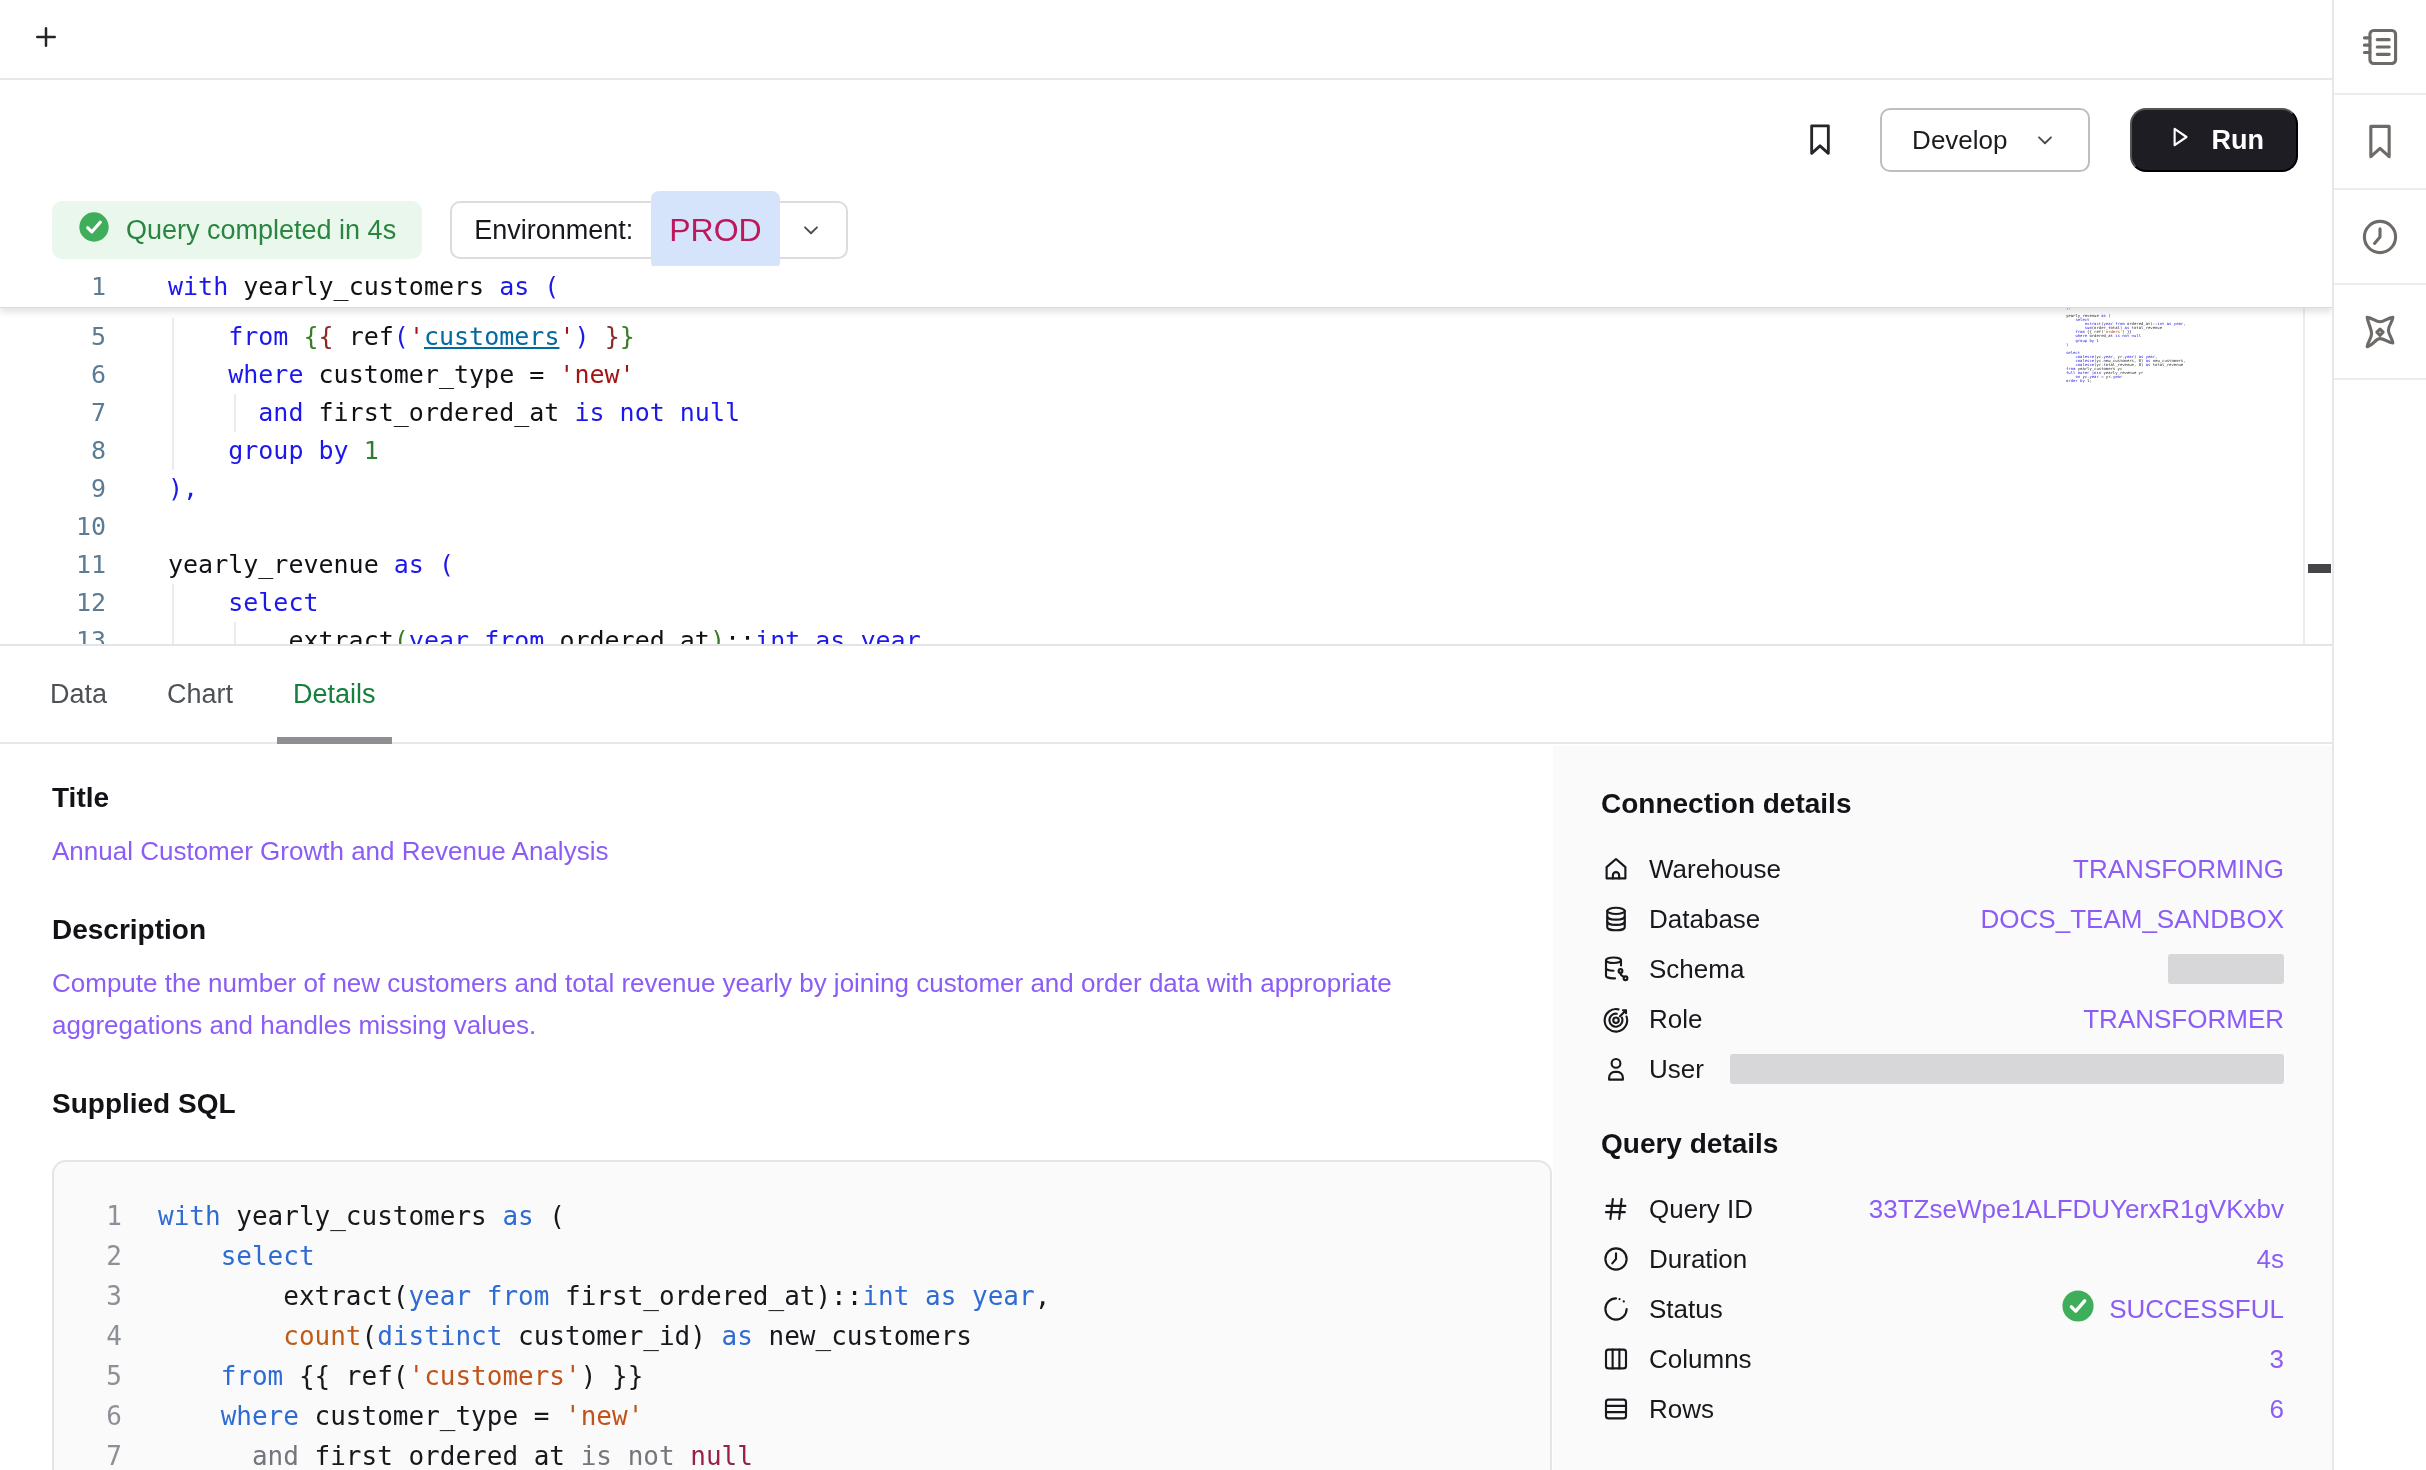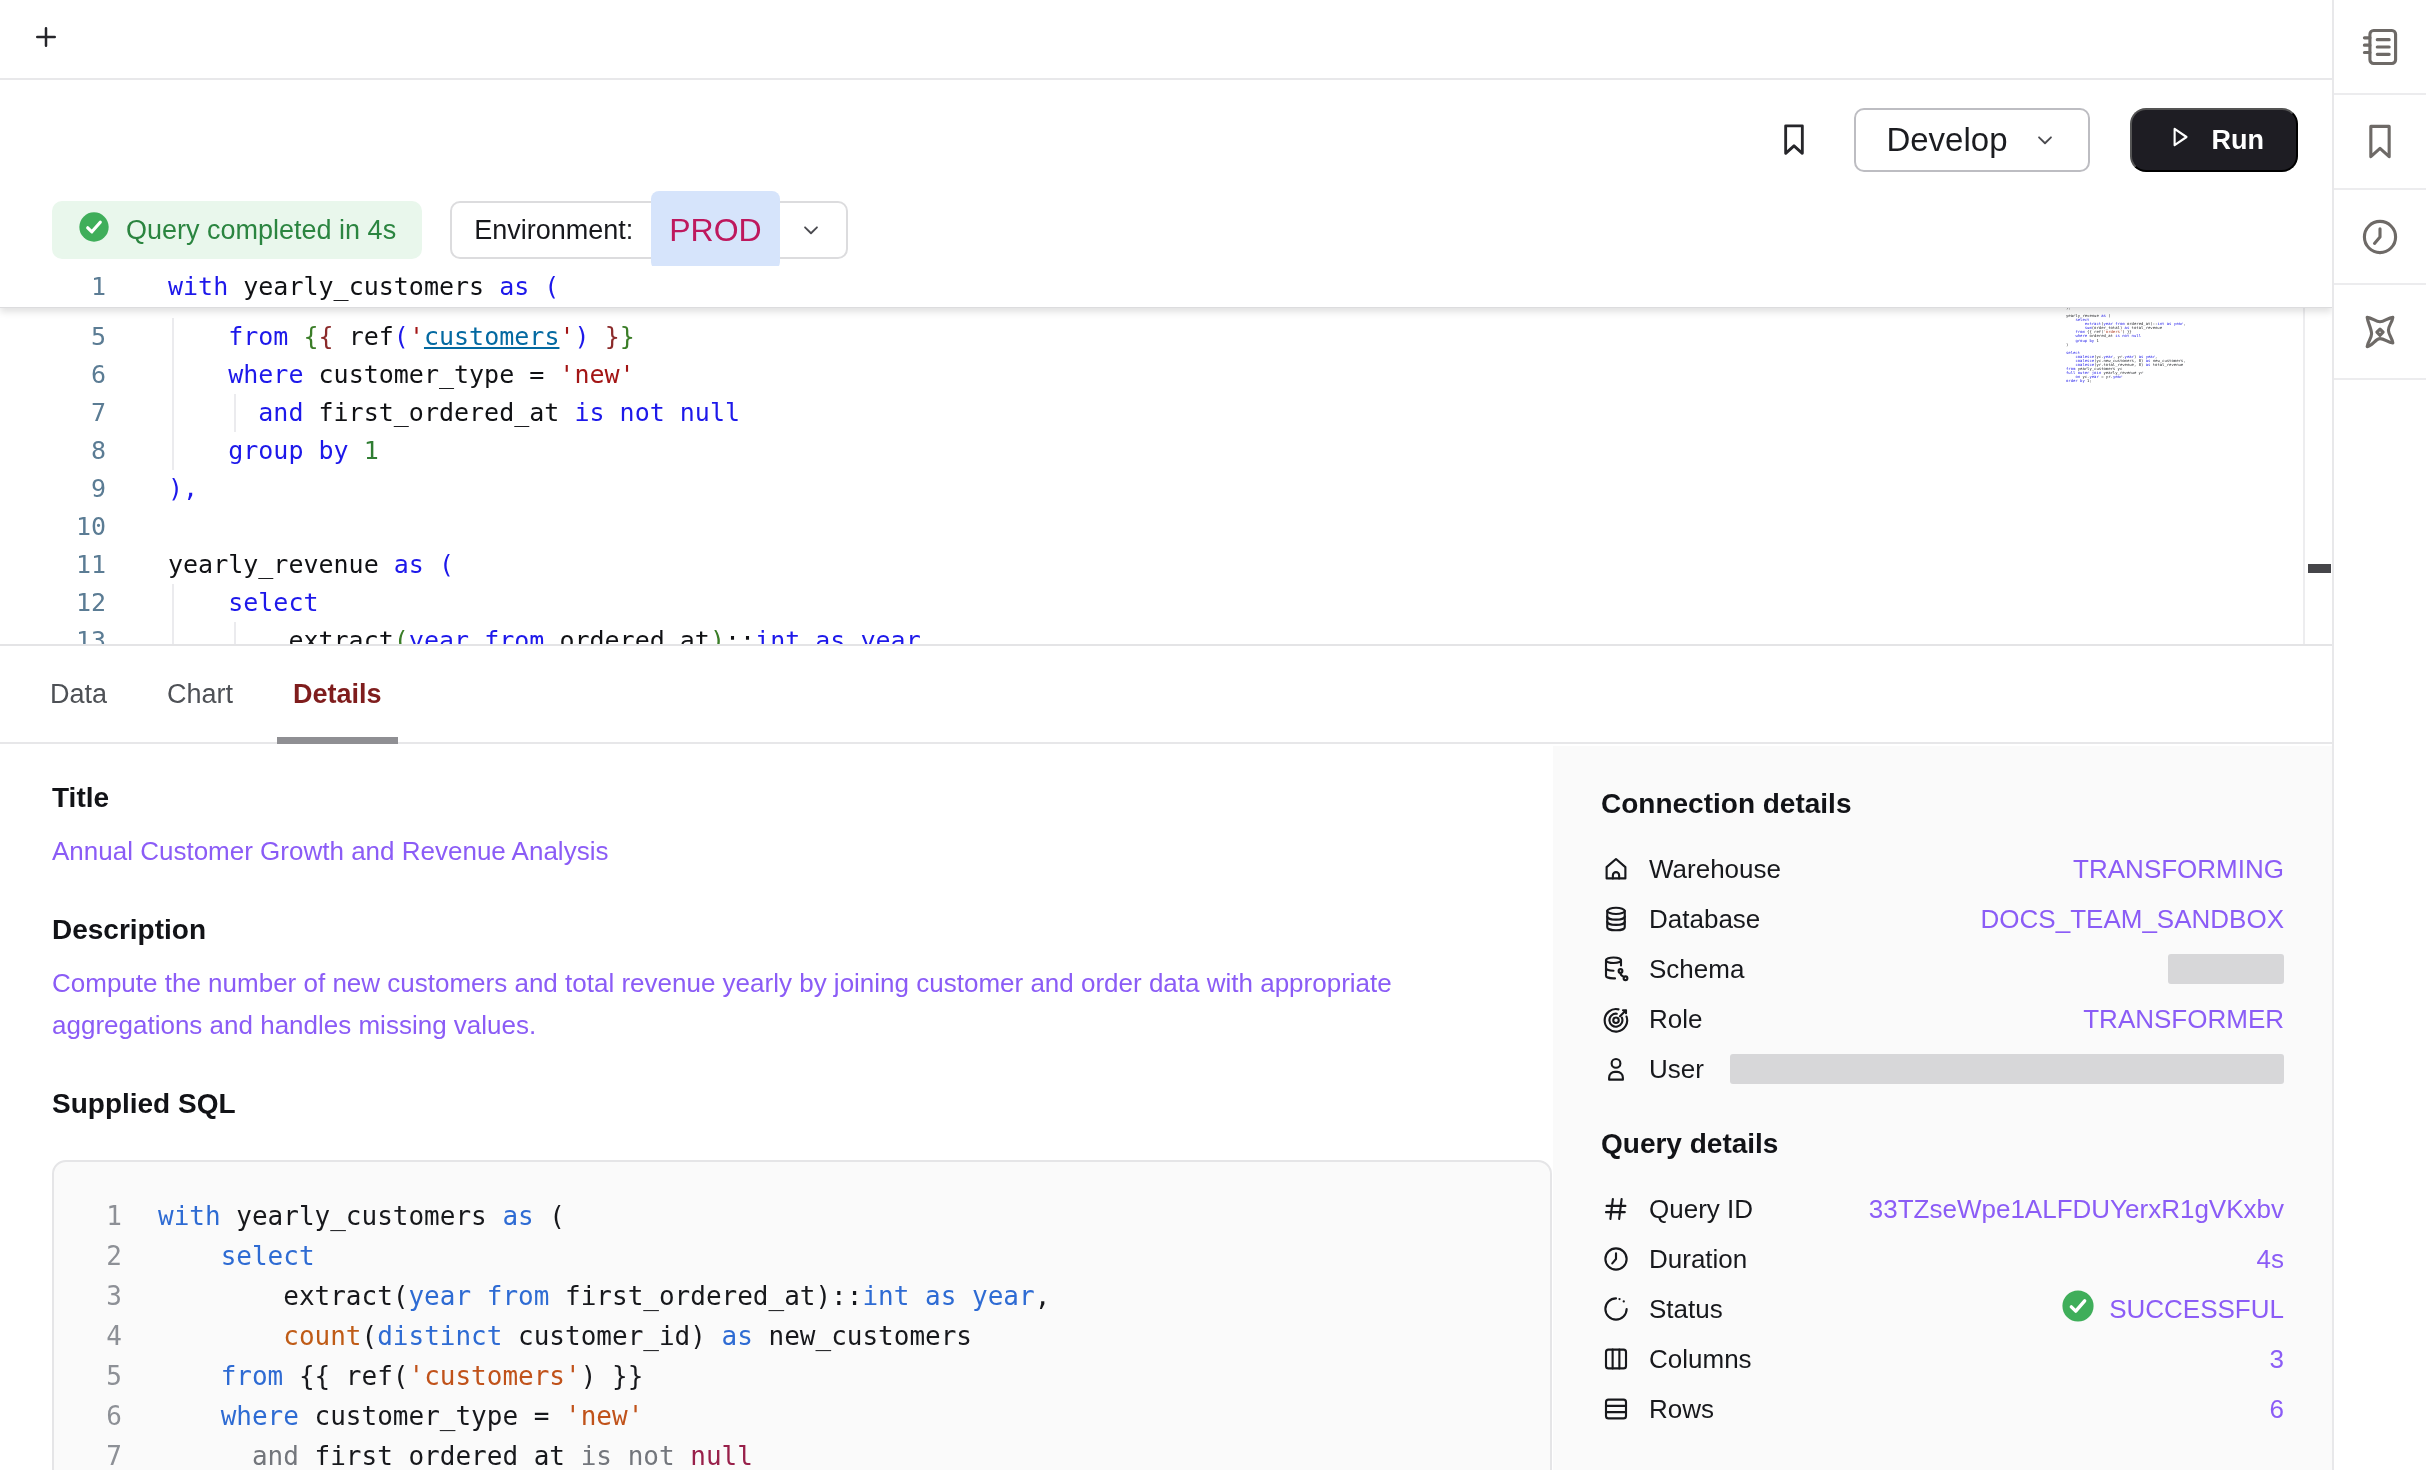--- a/index.html
+++ b/index.html
@@ -22,21 +22,21 @@
   .sidebar{position:absolute;top:0;right:0;width:94px;height:1470px;background:#fff;
     border-left:2px solid #e8e8ea}
   .sidebar-cell{height:95px;border-bottom:2px solid #ececee;display:flex;align-items:center;
     justify-content:center;color:#6e6a67}
 
   
   .toolbar{position:absolute;top:82px;left:0;width:2332px;height:116px;display:flex;
     align-items:center;justify-content:flex-end;gap:40px;padding-right:34px;background:#fff}
   .bookmark-btn{color:#26262a;display:flex}
   .develop-btn{height:64px;border:2px solid #bdbdc2;border-radius:10px;background:#fff;
-    padding:0 30px;display:flex;align-items:center;gap:24px;font-size:33px;color:#1b1c20}
+    padding:0 30px;display:flex;align-items:center;gap:24px;font-size:26px;color:#1b1c20}
   .develop-btn .chev{color:#4a4a4f;display:flex}
   .run-btn{height:64px;background:#1e1d23;border-radius:16px;color:#fff;padding:0 32px;
     display:flex;align-items:center;gap:18px;font-size:27px;font-weight:600}
 
   
   .statusrow{position:absolute;top:200px;left:52px;height:60px;display:flex;gap:28px;align-items:center}
   .query-pill{background:#e9f7ec;color:#2b8540;border-radius:10px;height:58px;padding:0 26px;
     display:flex;align-items:center;gap:16px;font-size:27px;font-weight:400}
   .ok{color:#3fae5a}
   .env-select{height:58px;border:2px solid #dcdcde;border-radius:10px;background:#fff;
@@ -58,21 +58,21 @@
   .minimap{position:absolute;left:2066px;top:7px;width:150px;font-size:3.9px;line-height:4.1px;
     white-space:pre;color:#26282c;font-family:"DejaVu Sans Mono",monospace}
   .mm-k{color:#1d18ea;font-style:normal}.mm-s{color:#b03a1e;font-style:normal}
   .vtrack{position:absolute;left:2303px;top:0;height:100%;width:29px;border-left:2px solid #ededef;background:#fff}
   .vhandle{position:absolute;left:3px;top:298px;width:23px;height:9px;background:#454549}
 
   
   .rtabs{position:absolute;top:646px;left:0;width:2332px;height:98px;border-bottom:2px solid #e7e7e9;
     display:flex;align-items:center;gap:60px;padding-left:50px;background:#fff}
   .rtab{position:relative;height:100%;display:flex;align-items:center;font-size:27px;color:#4e5156}
-  .rtab.active{color:#7f1d1d;font-weight:700}
+  .rtab.active{color:#15803d;font-weight:400}
   .rtab.active::after{content:"";position:absolute;left:-16px;right:-16px;bottom:-2px;height:7px;background:#8f8f93}
 
   
   .details{position:absolute;top:746px;left:0;width:1553px;height:724px;background:#fff;
     padding:34px 0 0 52px;overflow:hidden}
   .sec-h{font-size:28px;font-weight:700;color:#121317;line-height:36px}
   .sec-v{font-size:26px;color:#8b5cf6;line-height:42px;margin-top:14px;max-width:1390px}
   .mt1{margin-top:40px}
   .sqlbox{width:1500px;height:400px;margin-top:38px;background:#fafafa;border:2px solid #e5e5e7;
     border-radius:14px;padding-top:34px;overflow:hidden;

